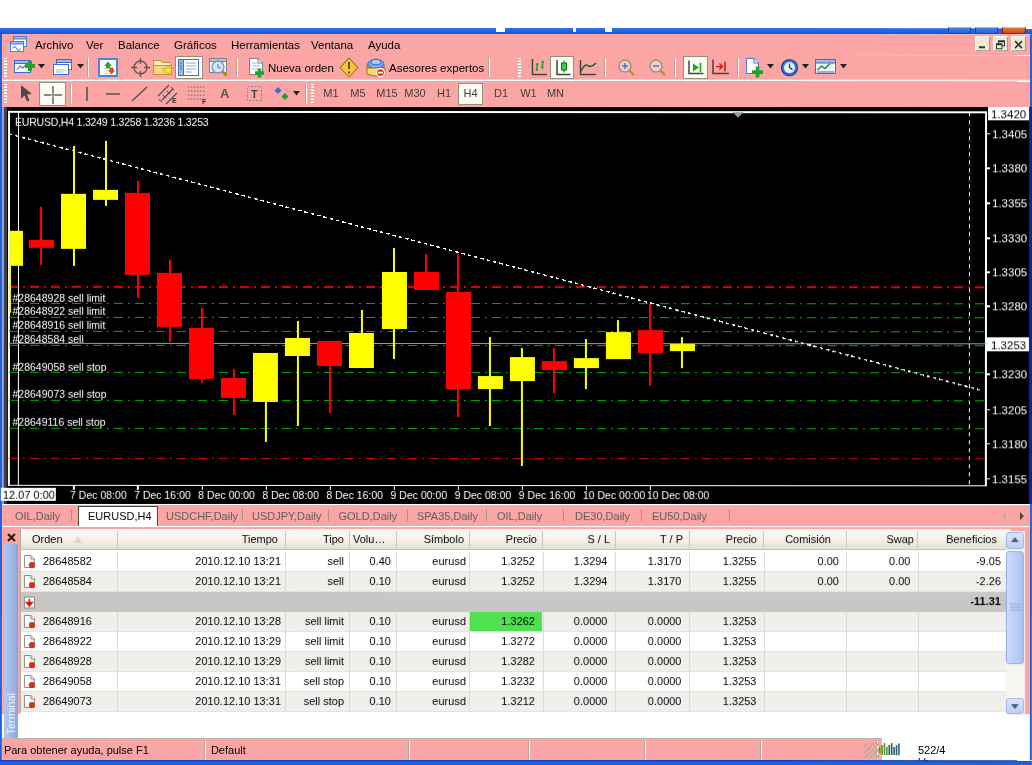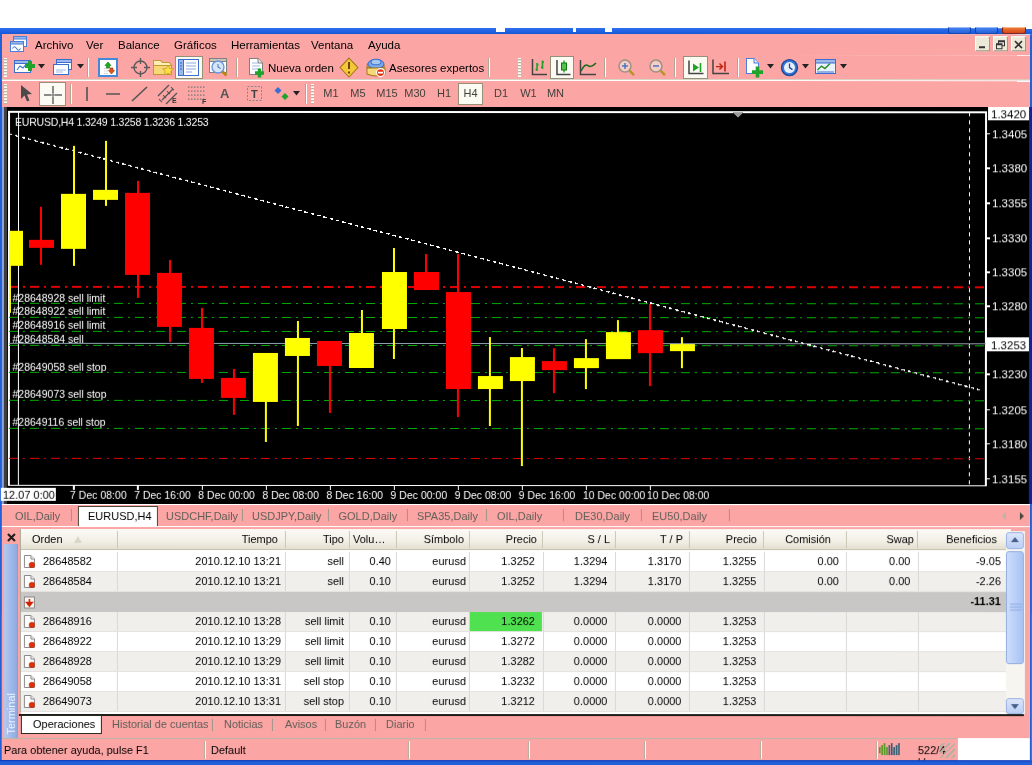--- a/index.html
+++ b/index.html
@@ -748,41 +748,26 @@
         </svg>
       </div>
       <div class="abs" style="left:0;top:167px;width:18px;height:16px;border:1px solid #9ab4e4;border-radius:3px;background:linear-gradient(to bottom,#dce5fb,#bccef5);">
         <svg width="16" height="14" viewBox="0 0 16 14">
             <path d="M8 10 L12 5 L4 5 Z" fill="#44618e"></path>
           </svg>
       </div>
     </div>
   </div>
 
-  <div id="bottomtabs" class="abs beige" style="left:2px;top:714px;width:1028px;height:24px;">
-    <div class="abs" style="left:17px;top:0;width:1005px;height:1.5px;background:#1c1b16;"></div>
-    <div class="abs" style="left:19px;top:1px;width:81px;height:19px;background:#fff;border:1px solid #2a2922;"></div>
-    <span class="tabtxt" style="left:31px;top:4px;color:#000;">Operaciones</span>
-    <span class="tabtxt" style="left:110px;top:4px;">Historial de cuentas</span>
-    <div class="tabsep" style="left:210px;top:5px;"></div>
-    <span class="tabtxt" style="left:222px;top:4px;">Noticias</span>
-    <div class="tabsep" style="left:270px;top:5px;"></div>
-    <span class="tabtxt" style="left:283px;top:4px;">Avisos</span>
-    <div class="tabsep" style="left:323px;top:5px;"></div>
-    <span class="tabtxt" style="left:333px;top:4px;">Buzón</span>
-    <div class="tabsep" style="left:373px;top:5px;"></div>
-    <span class="tabtxt" style="left:384px;top:4px;">Diario</span>
-    <div class="tabsep" style="left:423px;top:5px;"></div>
-  </div>
 
   <div class="abs" style="left:4px;top:544px;width:14px;height:194px;background:linear-gradient(to right,#b4c7f0,#8fabe2);border-right:1px solid #7f9dd8;">
     <span style="position:absolute;left:0.5px;bottom:3px;width:13px;font-size:11px;color:#eef3fd;writing-mode:vertical-rl;transform:rotate(180deg);">Terminal</span>
   </div>
 
-  <div id="statusbar" class="abs beige" style="left:2px;top:738px;width:956px;height:22px;border-top:1px solid #b9b6a7;padding-left:28px;">
+  <div id="statusbar" class="abs beige" style="left:2px;top:738px;width:880px;height:22px;border-top:1px solid #b9b6a7;padding-left:28px;">
     <span class="abs" style="left:2px;top:5px;font-size:11px;">Para obtener ayuda, pulse F1</span>
     <div class="sep3d" style="left:202px;top:2px;height:18px;"></div>
     <span class="abs" style="left:209px;top:5px;font-size:11px;">Default</span>
     <div class="sep3d" style="left:406px;top:2px;height:18px;"></div>
     <div class="sep3d" style="left:526px;top:2px;height:18px;"></div>
     <div class="sep3d" style="left:642px;top:2px;height:18px;"></div>
     <div class="sep3d" style="left:758px;top:2px;height:18px;"></div>
     <div class="sep3d" style="left:874px;top:2px;height:18px;"></div>
     <svg class="abs" style="left:877px;top:4px;" width="22" height="14" viewBox="0 0 22 14">
       <rect x="0" y="4" width="1.6" height="6" fill="#4e9a1e"></rect>

